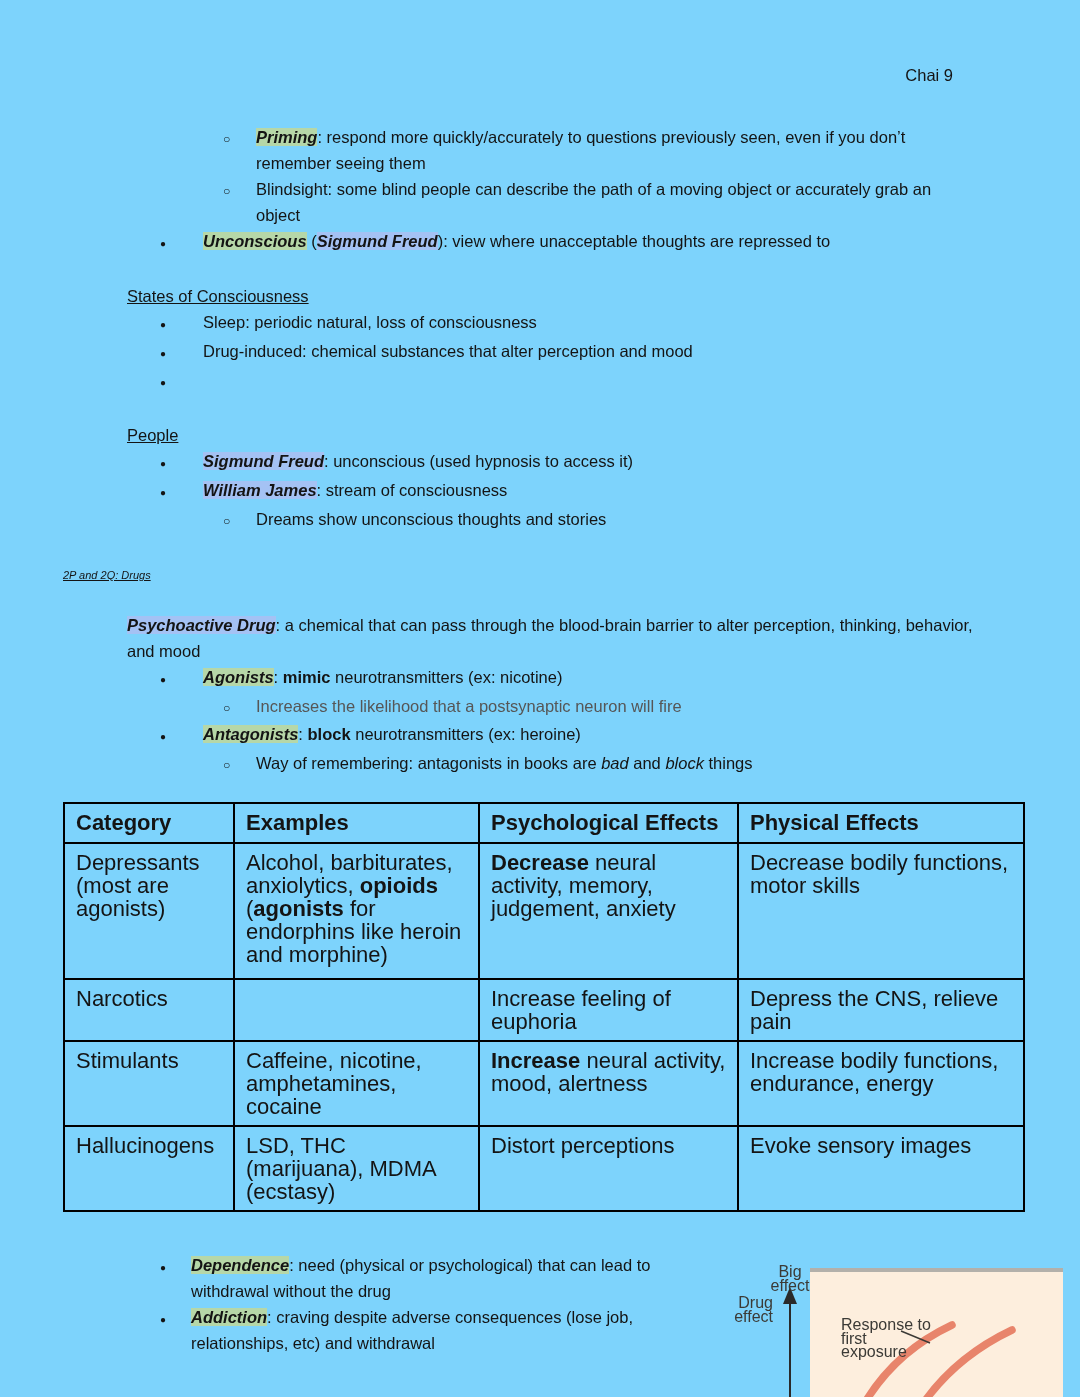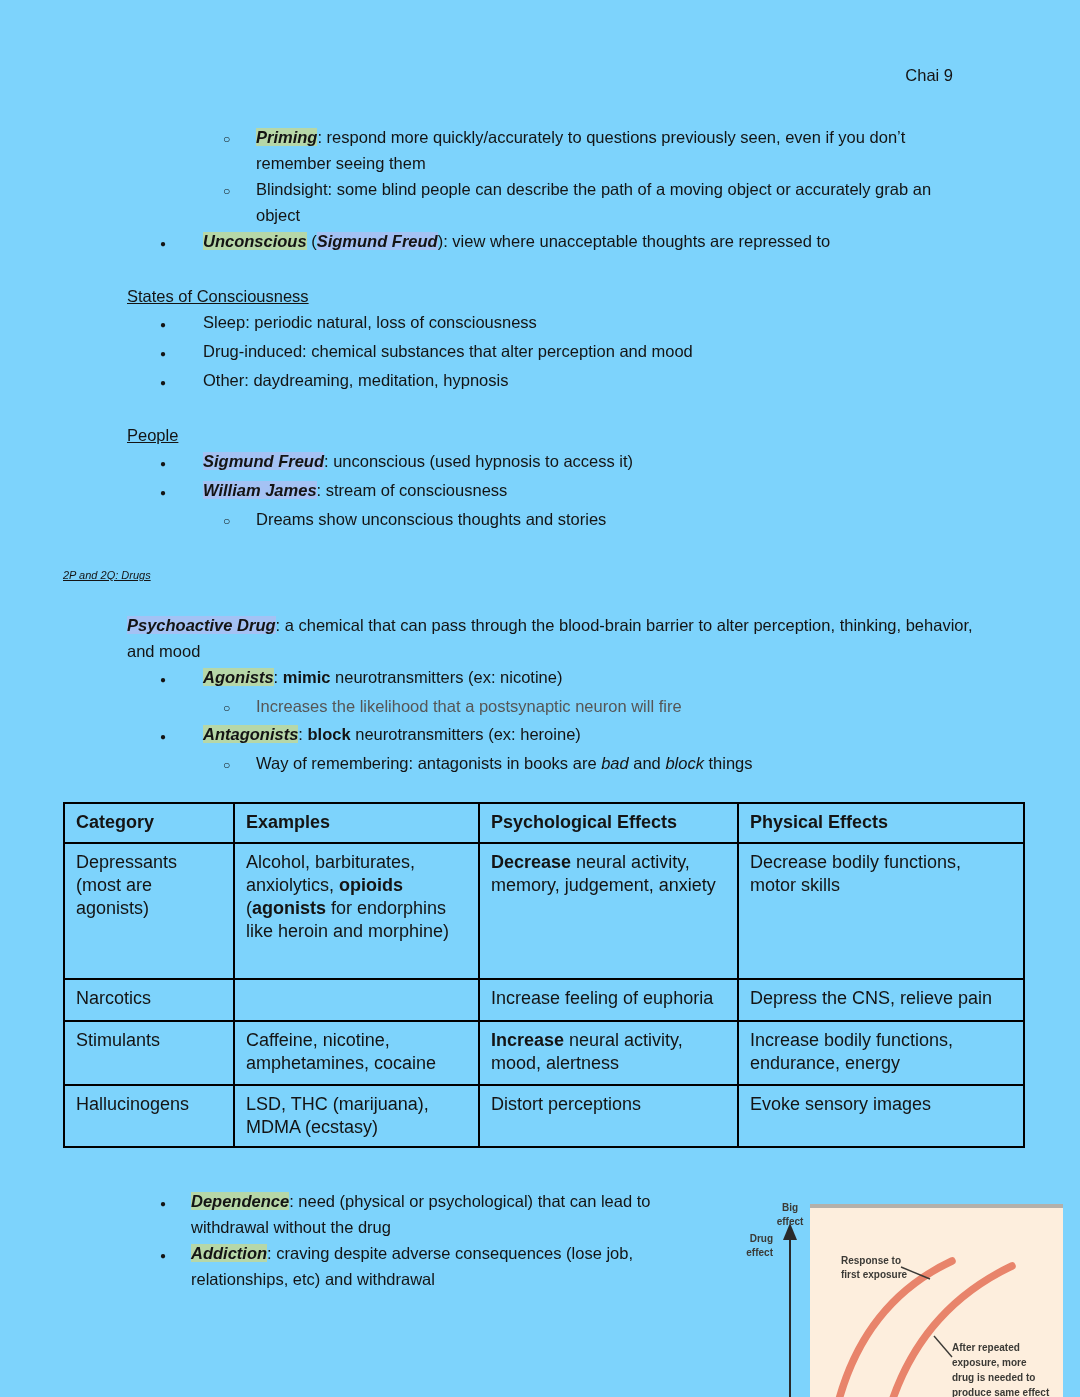--- a/index.html
+++ b/index.html
@@ -35,37 +35,37 @@
   .gray { color:#565656; }
 
   .heading { margin-left:127px; text-decoration:underline; }
   .mt26 { margin-top:26px; }
   .mt48 { margin-top:36px; }
   .sec-heading { margin-left:63px; margin-top:28px; font-style:italic; text-decoration:underline; font-size:11px; }
   .para { margin-left:127px; margin-top:24px; width:870px; }
 
   
   table.drugs { border-collapse:collapse; margin:24px 0 0 63px; width:960px; table-layout:fixed; }
-  table.drugs td, table.drugs th { border:2px solid #000; vertical-align:top; padding:7px 11px; line-height:23px; text-align:left; font-size:18px; }
+  table.drugs td, table.drugs th { border:2px solid #000; vertical-align:top; padding:7px 11px; line-height:23px; text-align:left; font-size:22px; }
   table.drugs th { font-weight:bold; }
   tr.h-row  { height:40px; }
   tr.r1-row { height:136px; }
   tr.r2-row { height:42px; }
   tr.r3-row { height:64px; }
   tr.r4-row { height:61px; }
 
   
   .bottom { display:flex; align-items:flex-start; margin:40px 0 0 63px; }
   .bottom-left { width:670px; }
   .bottom-left .li { margin-left:97px; }
   .bottom-left .li .m { width:31px; }
 
   .chart { position:relative; width:330px; height:237px; flex:none; }
   .chart svg { position:absolute; left:0; top:0; }
-  .c-label { position:absolute; font-size:10px; font-weight:bold; color:#3b3a36; line-height:13.5px; white-space:pre-line; }
+  .c-label { position:absolute; font-size:16px; font-weight:normal; color:#3b3a36; line-height:13.5px; white-space:pre-line; }
   .c-drug { left:0; top:44px; width:40px; text-align:right; }
   .c-big  { left:30px; top:13px; width:54px; text-align:center; }
   .c-resp { left:85px; top:66px; width:95px;margin-left:23px; }
   .c-after{ left:219px; top:152px; width:112px; line-height:15px; }
 </style>
 </head>
 <body>
 
 <div class="page">
 
@@ -91,21 +91,20 @@
     <div class="li l1">
       <span class="m solid"></span>
       <div class="t w770">Sleep: periodic natural, loss of consciousness</div>
     </div>
     <div class="li l1">
       <span class="m solid"></span>
       <div class="t w770">Drug-induced: chemical substances that alter perception and mood</div>
     </div>
     <div class="li l1">
       <span class="m solid"></span>
-      <div class="t w770">Other: daydreaming, meditation, hypnosis</div>
     </div>
   </div>
 
   <div class="heading mt26">People</div>
   <div>
     <div class="li l1">
       <span class="m solid"></span>
       <div class="t w770"><span class="hl-b bi">Sigmund Freud</span><span>: unconscious (used hypnosis to access it)</span></div>
     </div>
     <div class="li l1">

